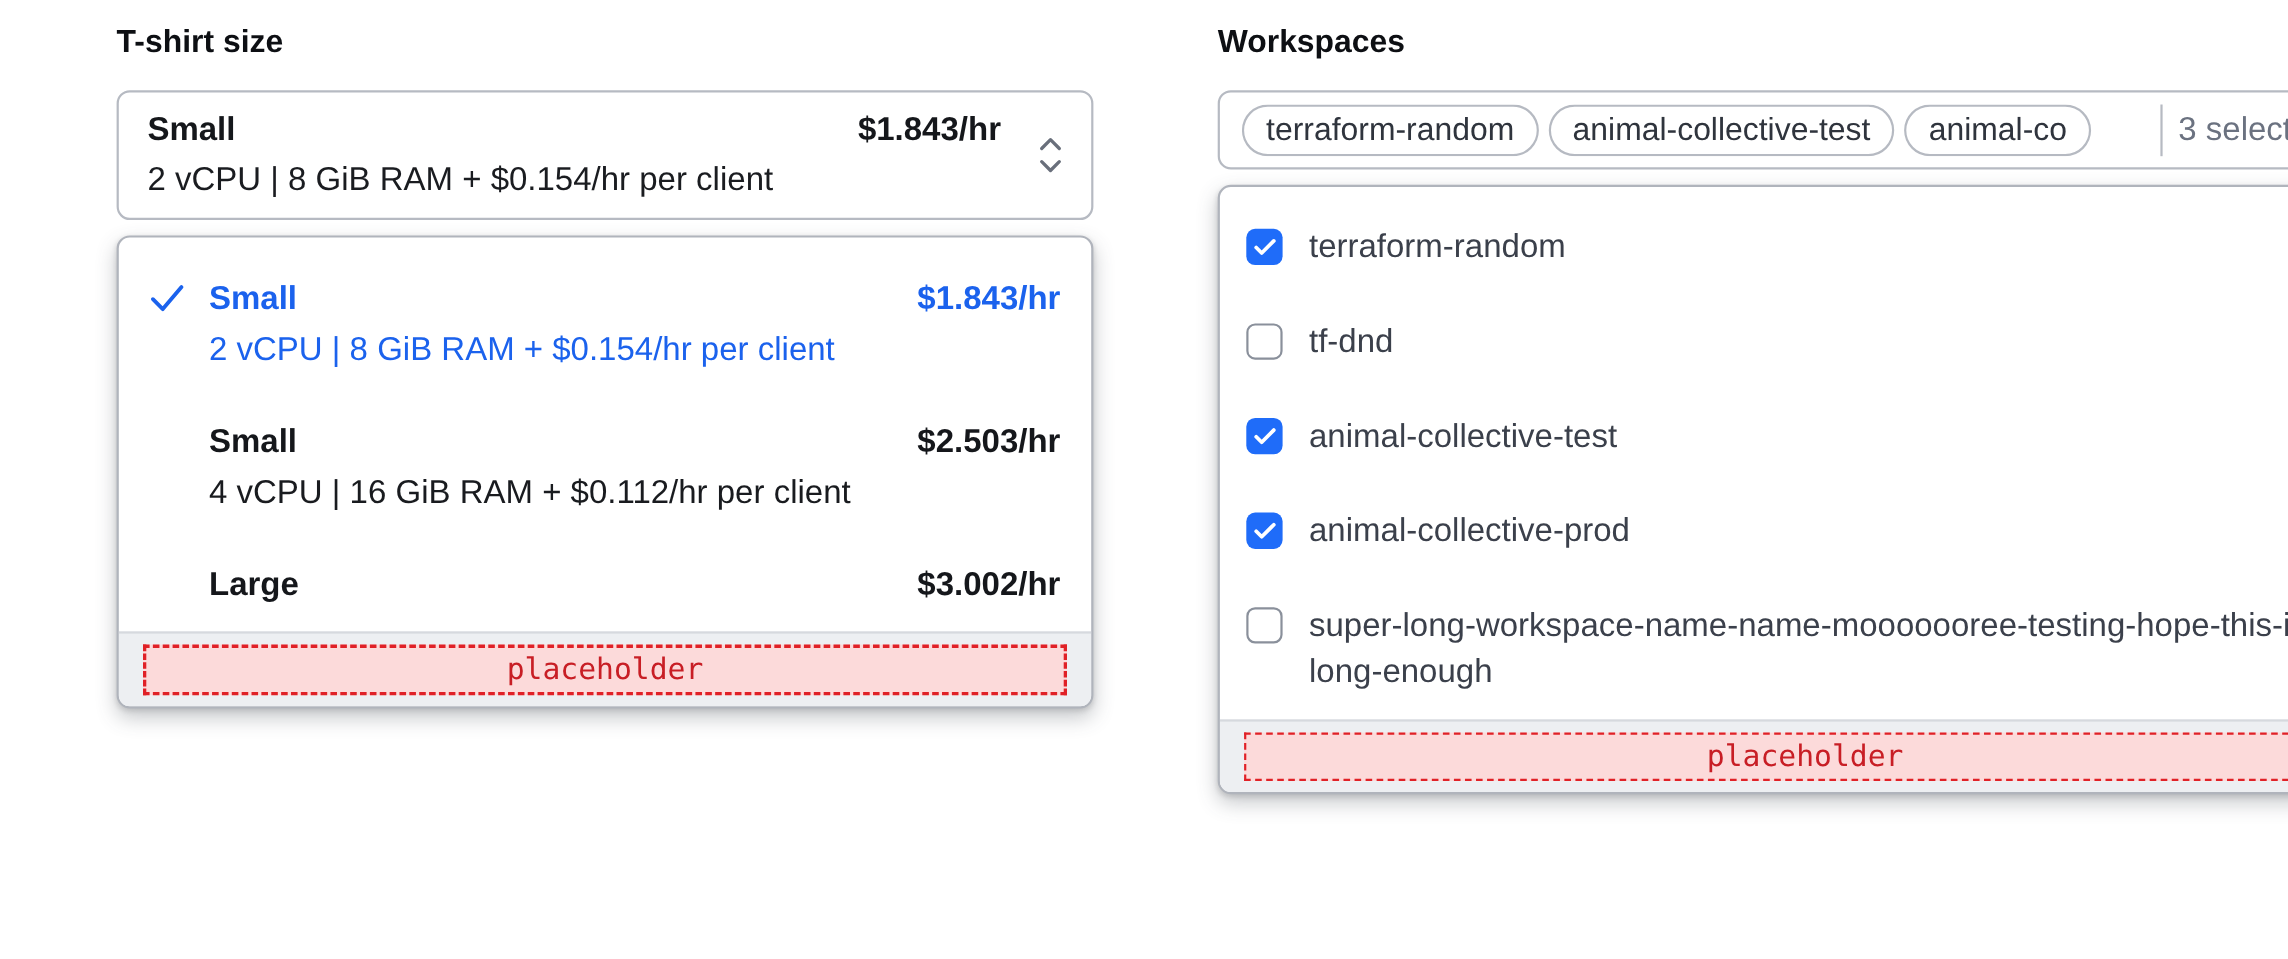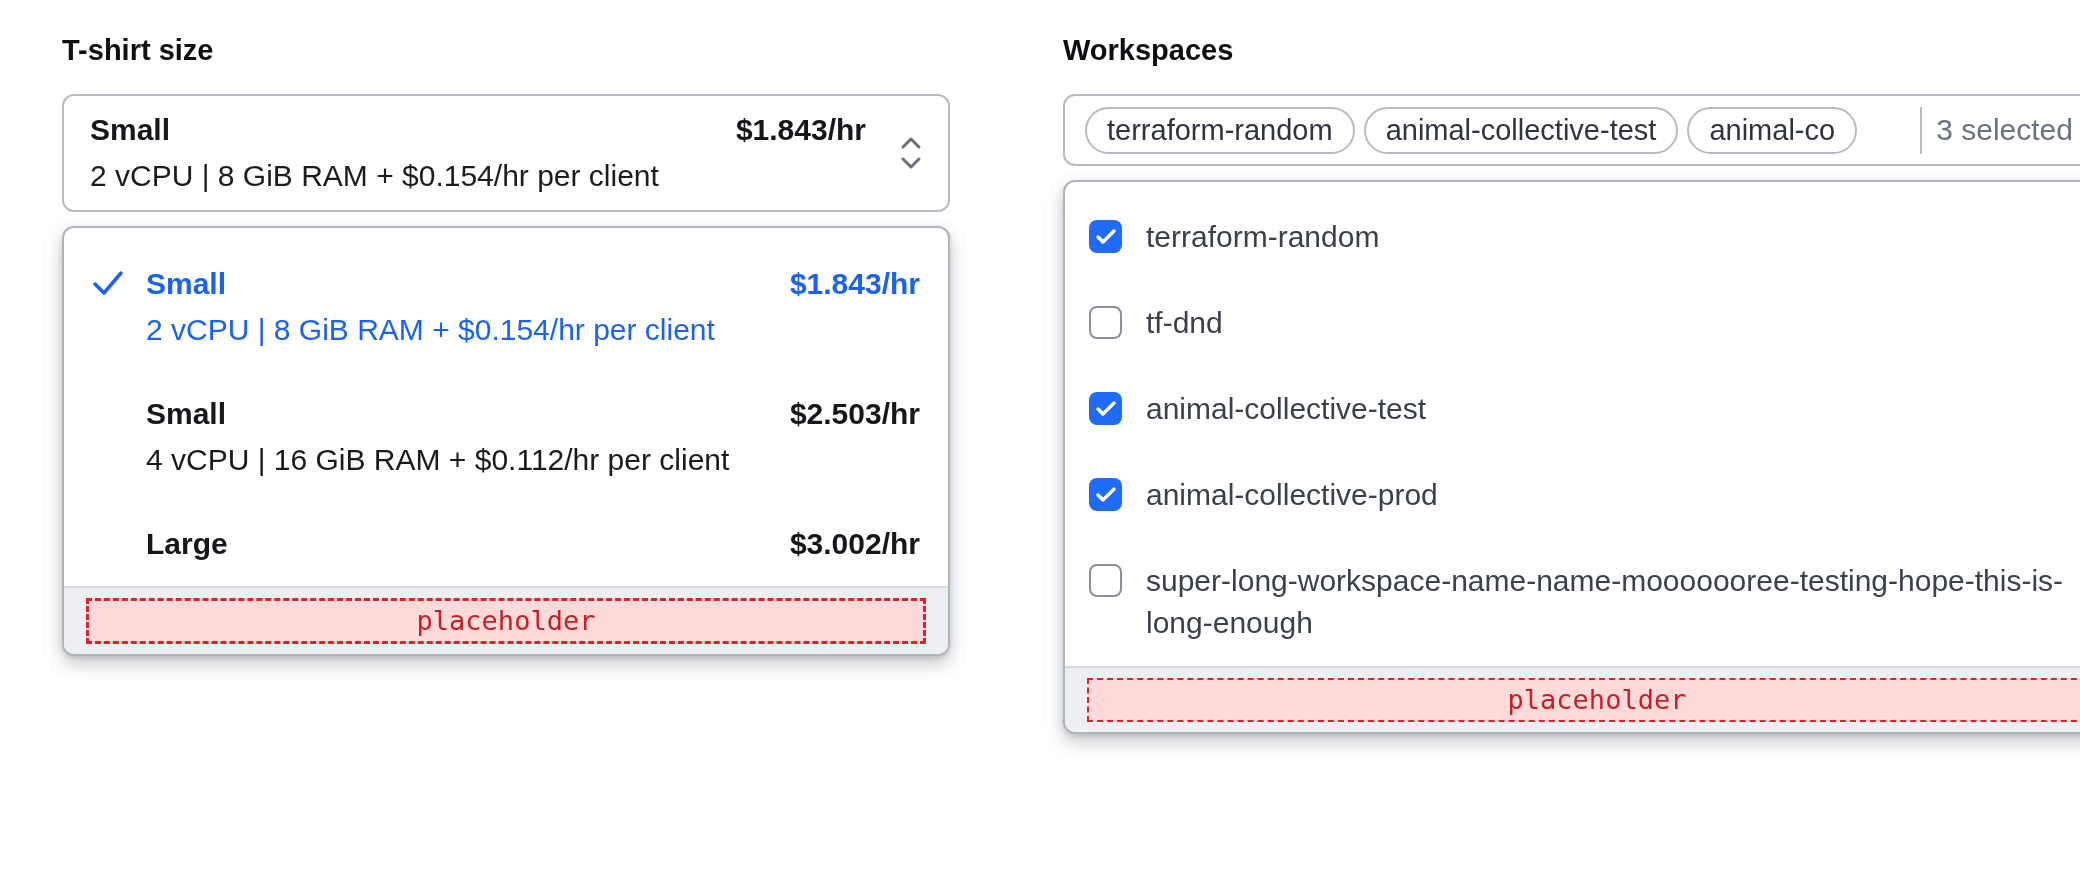--- a/index.html
+++ b/index.html
@@ -1,20 +1,20 @@
 <!DOCTYPE html>
 <html><head>
 <meta charset="utf-8">
 <style>
   * { box-sizing: border-box; margin: 0; padding: 0; }
   html,body { width: 2080px; height: 872px; background: #ffffff;
               font-family: "Liberation Sans", sans-serif; }
   .stage { position: relative; width: 2080px; height: 872px; overflow: hidden; }
 
-  .col { position: absolute; top: 32px; }
+  .col { position: absolute; top: 20px; margin-left: 44px; }
   .col-left  { left: 62px;  width: 888px; }
   .col-right { left: 1063px; width: 1068px; }
 
   .field-label { font-size: 29px; font-weight: 700; color: #0d0f13;
                  line-height: 36px; margin-bottom: 26px; }
 
   
   .select-trigger { display: flex; align-items: center; gap: 22px;
     background: #fff; border: 2px solid #b6bac2; border-radius: 12px;
     padding: 17px 24px 17px 26px; height: 118px; cursor: pointer; }

